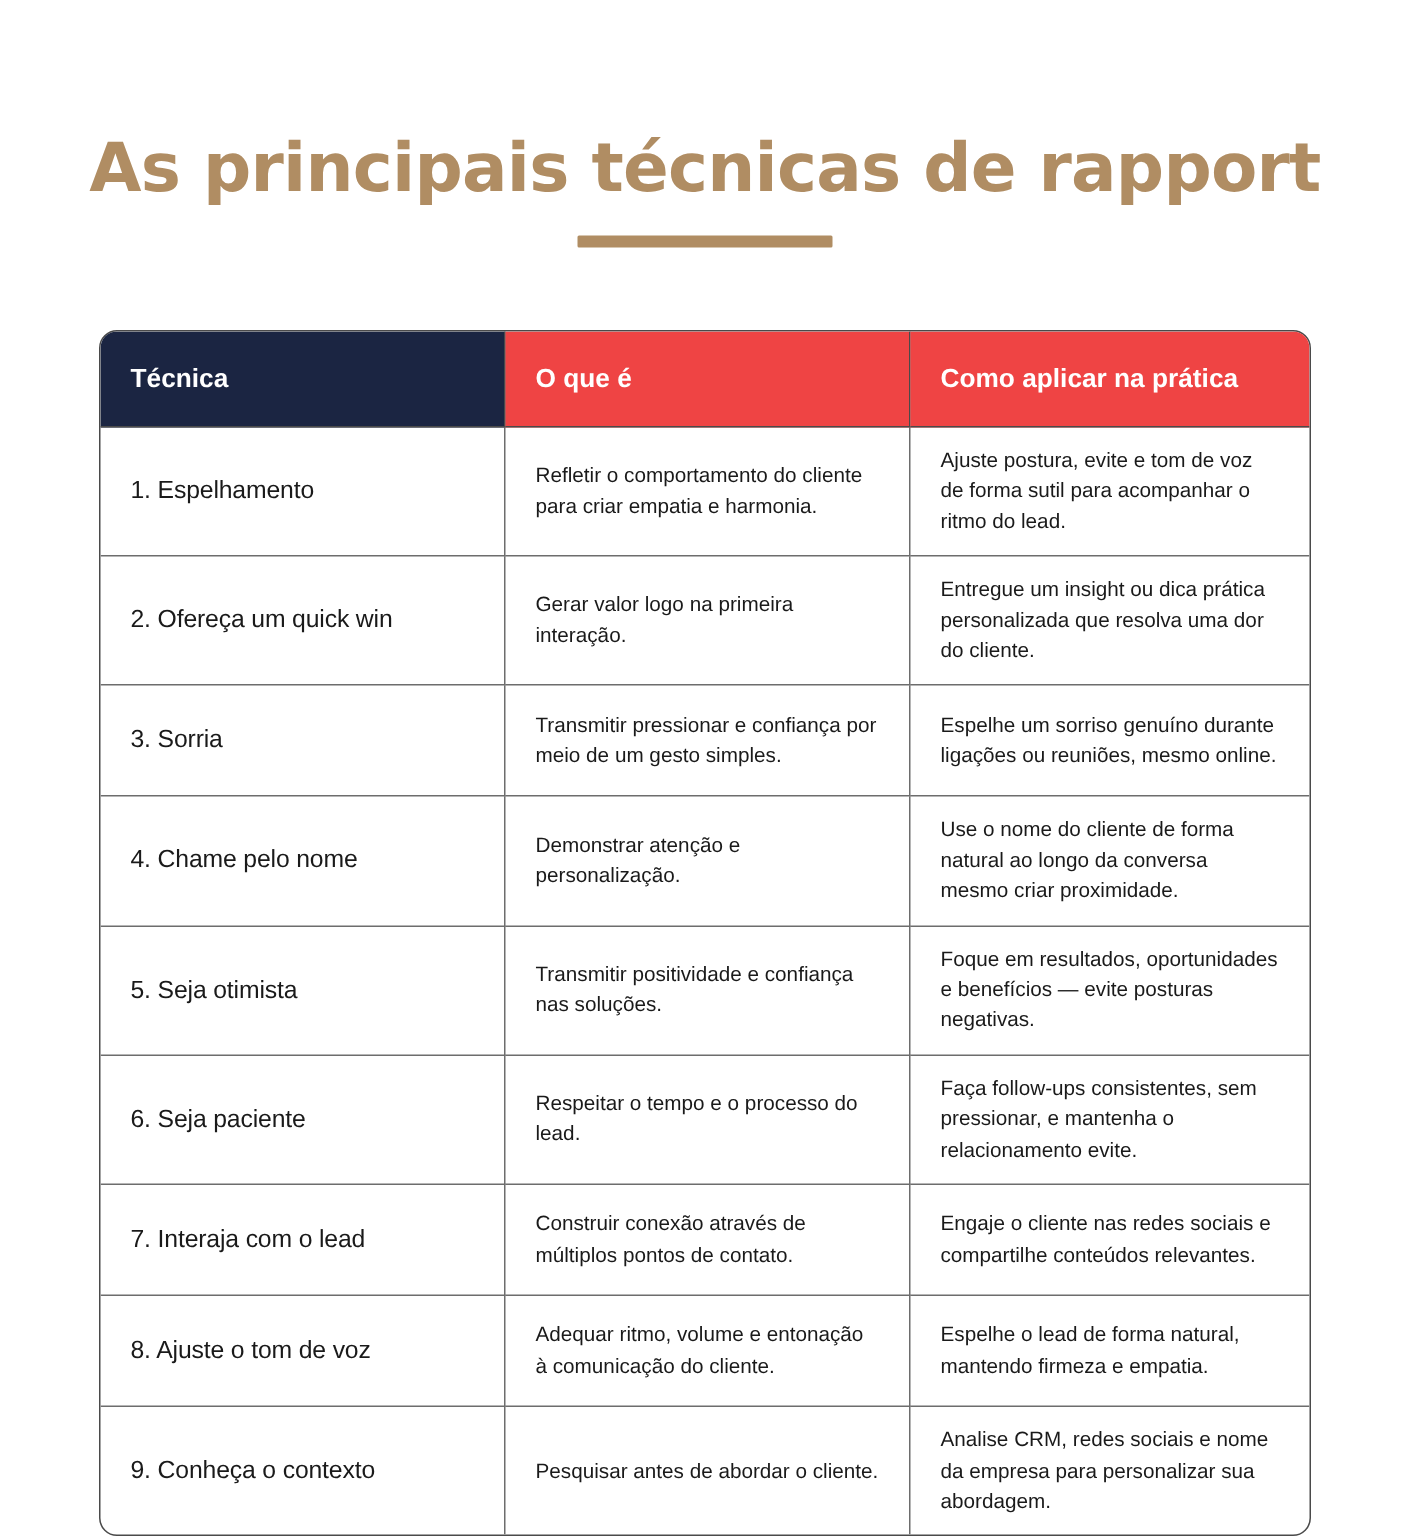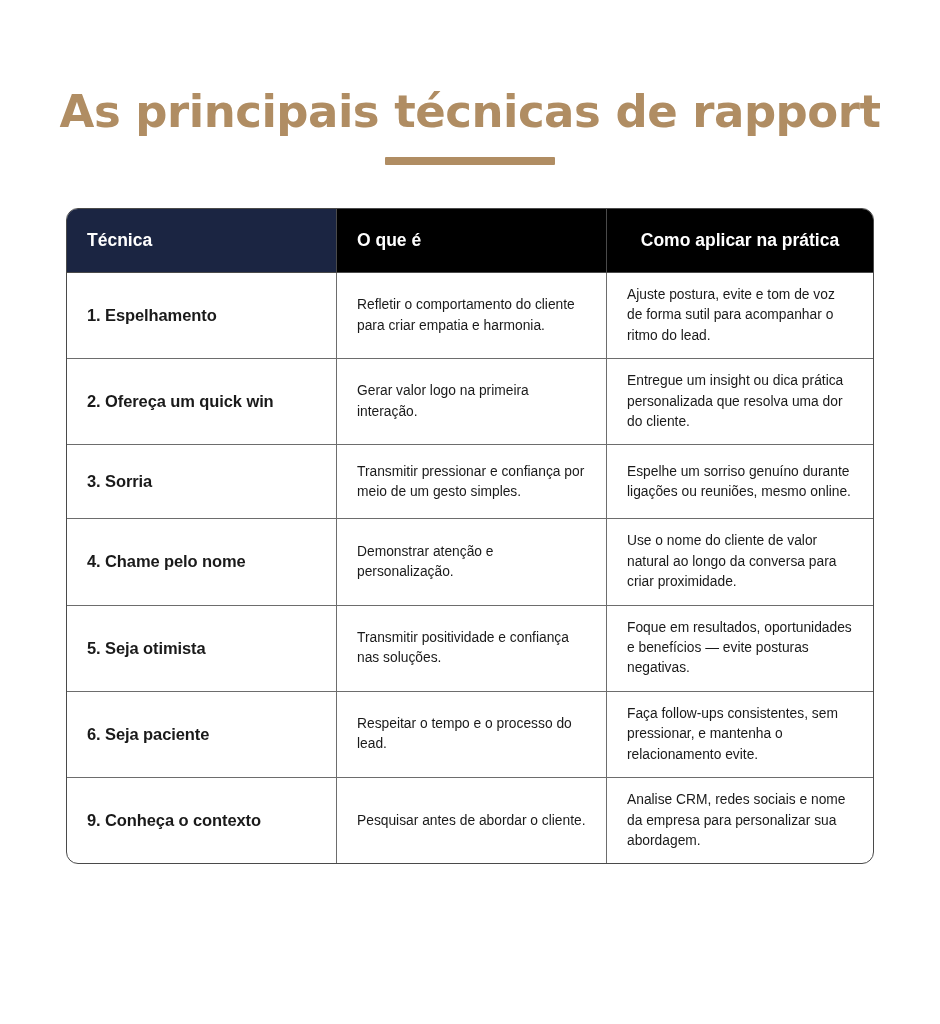--- a/index.html
+++ b/index.html
@@ -43,21 +43,21 @@
     height: 8px;
     background: #b08d63;
     margin: 22px auto 0 auto;
     border-radius: 1px;
   }
 
   
   .table-wrap {
     position: absolute;
     left: 66px;
-    top: 208px;
+    top: 220px;
     width: 838px;
   }
   table.rapport-table {
     width: 806px;
     border-collapse: separate;
     border-spacing: 0;
     table-layout: fixed;
     border: 1.5px solid #4a4a4a;
     border-radius: 12px;
     overflow: hidden;
@@ -74,39 +74,39 @@
     text-align: left;
     vertical-align: middle;
     font-family: "Liberation Sans", sans-serif;
     font-size: 17.5px;
     font-weight: 700;
     color: #ffffff;
     border-right: 1.5px solid #4a4a4a;
     border-bottom: 1.5px solid #4a4a4a;
     box-sizing: border-box;
   }
-  thead th:last-child { border-right: none; text-align: center; }
+  thead th:last-child { border-right: none; }
   th.head-dark { background: #1b2542; }
-  th.head-tan  { background: #000000; }
+  th.head-tan  { background: #ef4444; }
 
   tbody td {
     height: 74px;
     padding: 12px 20px;
     vertical-align: middle;
     border-right: 1.5px solid #6d6d6d;
     border-bottom: 1.2px solid #6d6d6d;
     box-sizing: border-box;
     color: #1a1a1a;
   }
   tbody td:last-child { border-right: none; }
   tbody tr:last-child td { border-bottom: none; }
 
   td.cell-tecnica {
     font-size: 16.5px;
-    font-weight: 700;
+    font-weight: 400;
     line-height: 1.3;
     letter-spacing: -0.1px;
   }
   td.cell-text {
     font-size: 13.8px;
     font-weight: 400;
     line-height: 1.48;
   }
 </style>
 </head>
@@ -145,31 +145,41 @@
           <td class="cell-text">Entregue um insight ou dica prática personalizada que resolva uma dor do cliente.</td>
         </tr>
         <tr>
           <td class="cell-tecnica">3. Sorria</td>
           <td class="cell-text">Transmitir pressionar e confiança por meio de um gesto simples.</td>
           <td class="cell-text">Espelhe um sorriso genuíno durante ligações ou reuniões, mesmo online.</td>
         </tr>
         <tr>
           <td class="cell-tecnica">4. Chame pelo nome</td>
           <td class="cell-text">Demonstrar atenção e personalização.</td>
-          <td class="cell-text">Use o nome do cliente de valor natural ao longo da conversa para criar proximidade.</td>
+          <td class="cell-text">Use o nome do cliente de forma natural ao longo da conversa mesmo criar proximidade.</td>
         </tr>
         <tr>
           <td class="cell-tecnica">5. Seja otimista</td>
           <td class="cell-text">Transmitir positividade e confiança nas soluções.</td>
           <td class="cell-text">Foque em resultados, oportunidades e benefícios — evite posturas negativas.</td>
         </tr>
         <tr>
           <td class="cell-tecnica">6. Seja paciente</td>
           <td class="cell-text">Respeitar o tempo e o processo do lead.</td>
           <td class="cell-text">Faça follow-ups consistentes, sem pressionar, e mantenha o relacionamento evite.</td>
+        </tr>
+        <tr>
+          <td class="cell-tecnica">7. Interaja com o lead</td>
+          <td class="cell-text">Construir conexão através de múltiplos pontos de contato.</td>
+          <td class="cell-text">Engaje o cliente nas redes sociais e compartilhe conteúdos relevantes.</td>
+        </tr>
+        <tr>
+          <td class="cell-tecnica">8. Ajuste o tom de voz</td>
+          <td class="cell-text">Adequar ritmo, volume e entonação à comunicação do cliente.</td>
+          <td class="cell-text">Espelhe o lead de forma natural, mantendo firmeza e empatia.</td>
         </tr>
         <tr>
           <td class="cell-tecnica">9. Conheça o contexto</td>
           <td class="cell-text">Pesquisar antes de abordar o cliente.</td>
           <td class="cell-text">Analise CRM, redes sociais e nome da empresa para personalizar sua abordagem.</td>
         </tr>
       </tbody>
     </table>
   </div>
 

